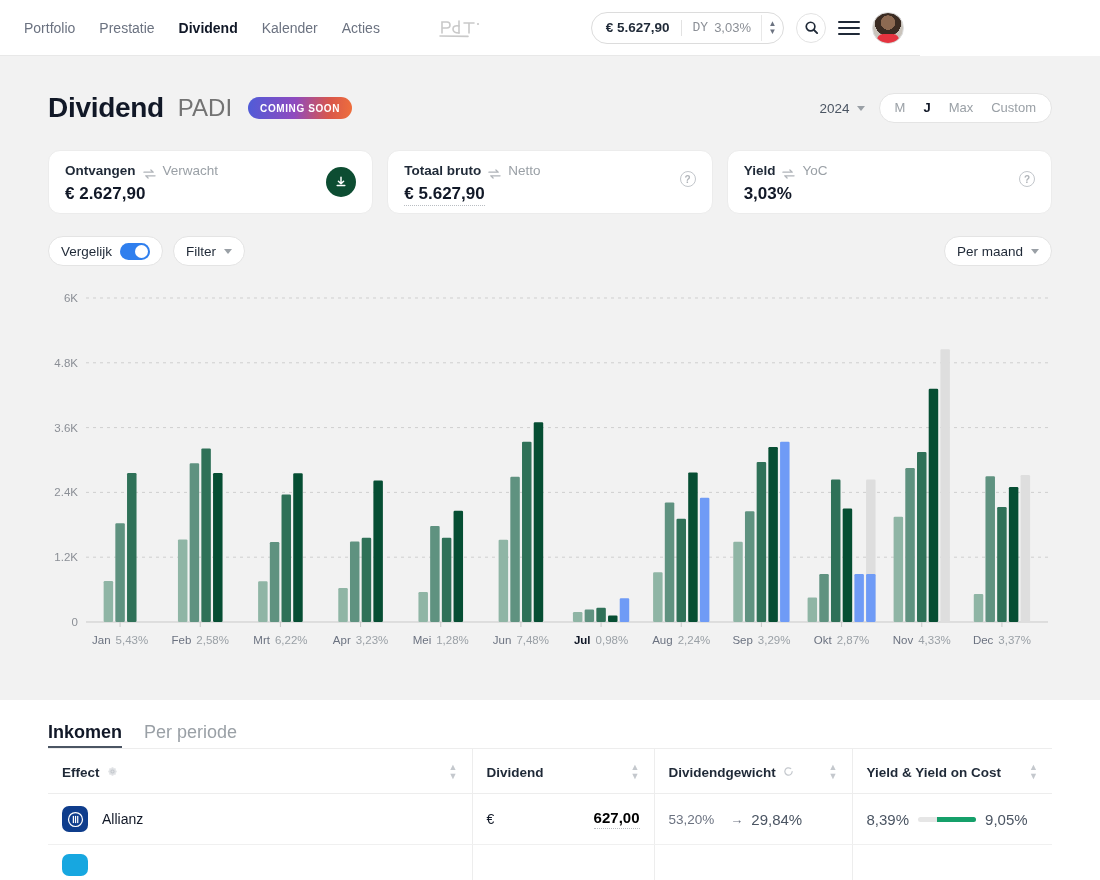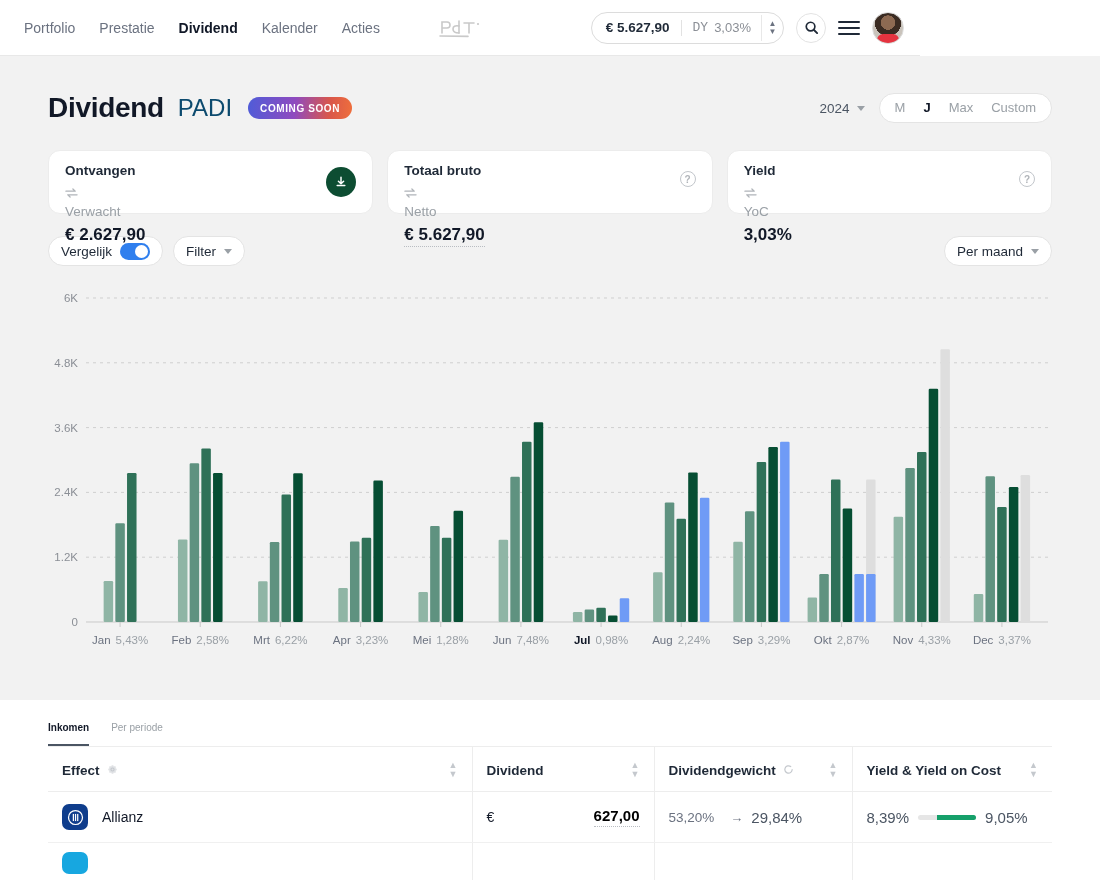--- a/index.html
+++ b/index.html
@@ -65,21 +65,21 @@
     content:''; position:absolute; left:4px; right:4px; bottom:0; height: 9px;
     background: #e5333f; border-radius: 6px 6px 0 0;
   }
 
   
   .page { background: #f2f2f2; width: 1100px; height: 824px; position: relative; }
   .wrap { width: 1004px; margin: 0 auto; }
 
   .title-row { display: flex; align-items: center; padding-top: 36px; }
   .page-title { font-size: 28px; font-weight: bold; color: #111827; letter-spacing: -0.3px; }
-  .page-sub { font-size: 24px; color: #0c4a6e; margin-left: 14px; font-weight: normal; }
+  .page-sub { font-size: 24px; color: #737373; margin-left: 14px; font-weight: normal; }
   .badge-soon {
     margin-left: 16px; height: 22px; display: flex; align-items: center;
     padding: 0 12px; border-radius: 11px; color: #fff;
     font-size: 10px; font-weight: bold; letter-spacing: 0.6px;
     background: linear-gradient(95deg, #4f5cd8 0%, #8f4bbf 45%, #d9574a 78%, #ef6f3c 100%);
   }
   .title-right { margin-left: auto; display: flex; align-items: center; gap: 14px; }
   .year-sel { display:flex; align-items:center; gap:7px; font-size:13.5px; color:#4b5563; cursor:pointer; }
   .caret { width:0;height:0;border-left:4px solid transparent;border-right:4px solid transparent;border-top:5px solid #9aa0a6; }
   .range-group {
@@ -90,21 +90,21 @@
     font-size: 13px; color: #9aa0a6; padding: 0 9px; cursor: pointer; line-height: 28px;
   }
   .range-btn.active { color: #111827; font-weight: bold; }
 
   
   .cards { display: flex; gap: 14px; margin-top: 26px; }
   .card {
     flex: 1; background: #fff; border: 1px solid #ececec; border-radius: 12px;
     height: 64px; padding: 12px 16px; position: relative;
   }
-  .card-head { display: flex; align-items: flex-start; gap: 7px; flex-direction: column; }
+  .card-head { display: flex; align-items: flex-end; gap: 7px; }
   .card-lab-a { font-size: 13.5px; font-weight: bold; color: #1f2937; }
   .card-lab-b { font-size: 13.5px; color: #9aa0a6; }
   .swap-ic { display:inline-block; width:13px; height:12px; color:#b0b4b9; }
   .card-val { font-size: 17px; font-weight: bold; color: #111827; margin-top: 6px; display:inline-block; }
   .card-val.dotted { border-bottom: 1px dotted #b9bdc2; padding-bottom: 1px; }
   .card-circle {
     position: absolute; right: 16px; top: 50%; transform: translateY(-50%);
     width: 30px; height: 30px; border-radius: 50%; background: #0d4d32;
     display:flex; align-items:center; justify-content:center; cursor:pointer;
   }
@@ -130,21 +130,21 @@
   .controls .right { margin-left: auto; }
 
   
   .chart-card { margin-top: 18px; height: 390px; position: relative; }
   .chart-svg { display: block; }
 
   
   .lower { background: #fff; width: 1100px; position: absolute; left: 0; bottom: 0; height: 180px; }
   .lower-inner { width: 1004px; margin: 0 auto; }
   .tabs { display: flex; gap: 22px; padding-top: 22px; border-bottom: 1px solid #ededed; }
-  .tab { font-size: 10px; color: #9aa0a6; padding-bottom: 11px; cursor: pointer; }
+  .tab { font-size: 18px; color: #9aa0a6; padding-bottom: 3px; cursor: pointer; }
   .tab.active { color: #111827; font-weight: bold; border-bottom: 2px solid #4b5563; }
 
   table.dt { width: 1004px; border-collapse: collapse; table-layout: fixed; }
   table.dt th {
     font-size: 13.5px; font-weight: bold; color: #1f2937; text-align: right;
     padding: 14px 0 12px 0; border-bottom: 1px solid #ededed; vertical-align: middle;
   }
   table.dt td { padding: 12px 0; border-bottom: 1px solid #f0f0f0; vertical-align: middle; }
   .th-in { display:flex; align-items:center; gap:7px; padding: 0 14px; }
   .th-in .spacer { margin-left: auto; }

